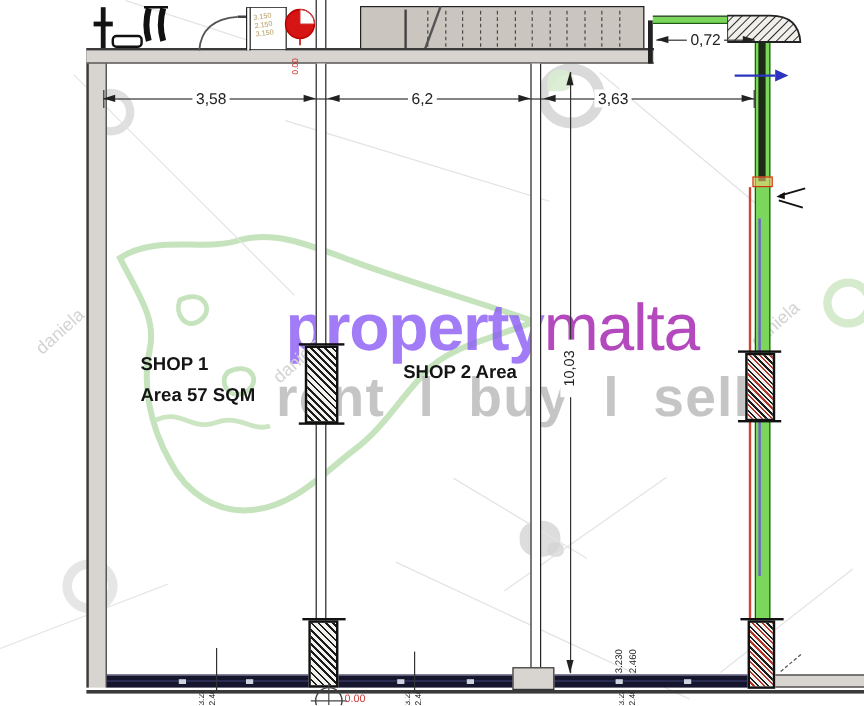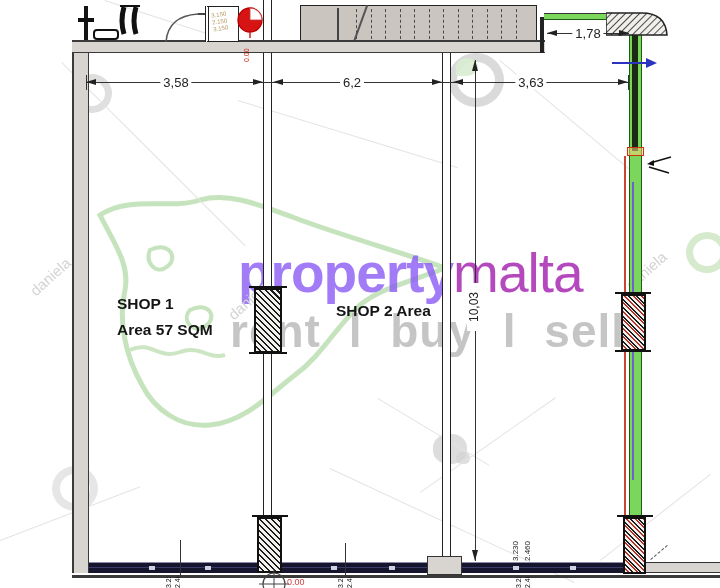--- a/index.html
+++ b/index.html
@@ -201,26 +201,26 @@
   <div class="dimline" style="left:86px;top:75px;width:1px;height:15px;"></div>
   <div class="dimline" style="left:628px;top:75px;width:1px;height:15px;"></div>
   <div class="arr l" style="left:86px;top:79px;"></div>
     <div class="arr r" style="left:253px;top:79px;"></div>
   <div class="arr l" style="left:273px;top:79px;"></div>
     <div class="arr r" style="left:432px;top:79px;"></div>
   <div class="arr l" style="left:453px;top:79px;"></div>
     <div class="arr r" style="left:618px;top:79px;"></div>
   <div class="dimtext" style="left:176px;top:82px;">3,58</div>
   <div class="dimtext" style="left:352px;top:82px;">6,2</div>
-  <div class="dimtext" style="left:531px;top:82px;">3,63</div>
+  <div class="dimtext" style="left:511px;top:82px;">3,63</div>
 
   <div class="dimline" style="left:547px;top:33px;width:82px;height:1.2px;"></div>
   <div class="arr l" style="left:547px;top:30px;"></div>
     <div class="arr r" style="left:619px;top:30px;"></div>
-  <div class="dimtext" style="left:588px;top:33px;">1,78</div>
+  <div class="dimtext" style="left:588px;top:33px;">0,72</div>
 
   <div class="dimline" style="left:475px;top:60px;width:1px;height:501px;"></div>
   <div class="arr u" style="left:472px;top:60px;"></div>
   <div class="arr d" style="left:472px;top:550px;"></div>
   <div class="abs vtext" style="left:467px;top:283px;width:17px;height:48px;background:#fff;font-size:12px;color:#222;z-index:5;text-align:center;">10,03</div>
 
   <div class="abs vtext" style="left:511px;top:527px;width:10px;height:34px;font-size:8px;color:#222;z-index:5;">3.230</div>
   <div class="abs vtext" style="left:523px;top:527px;width:10px;height:34px;font-size:8px;color:#222;z-index:5;">2.460</div>
 
   <div class="clipstack" style="left:166px;top:577px;">

